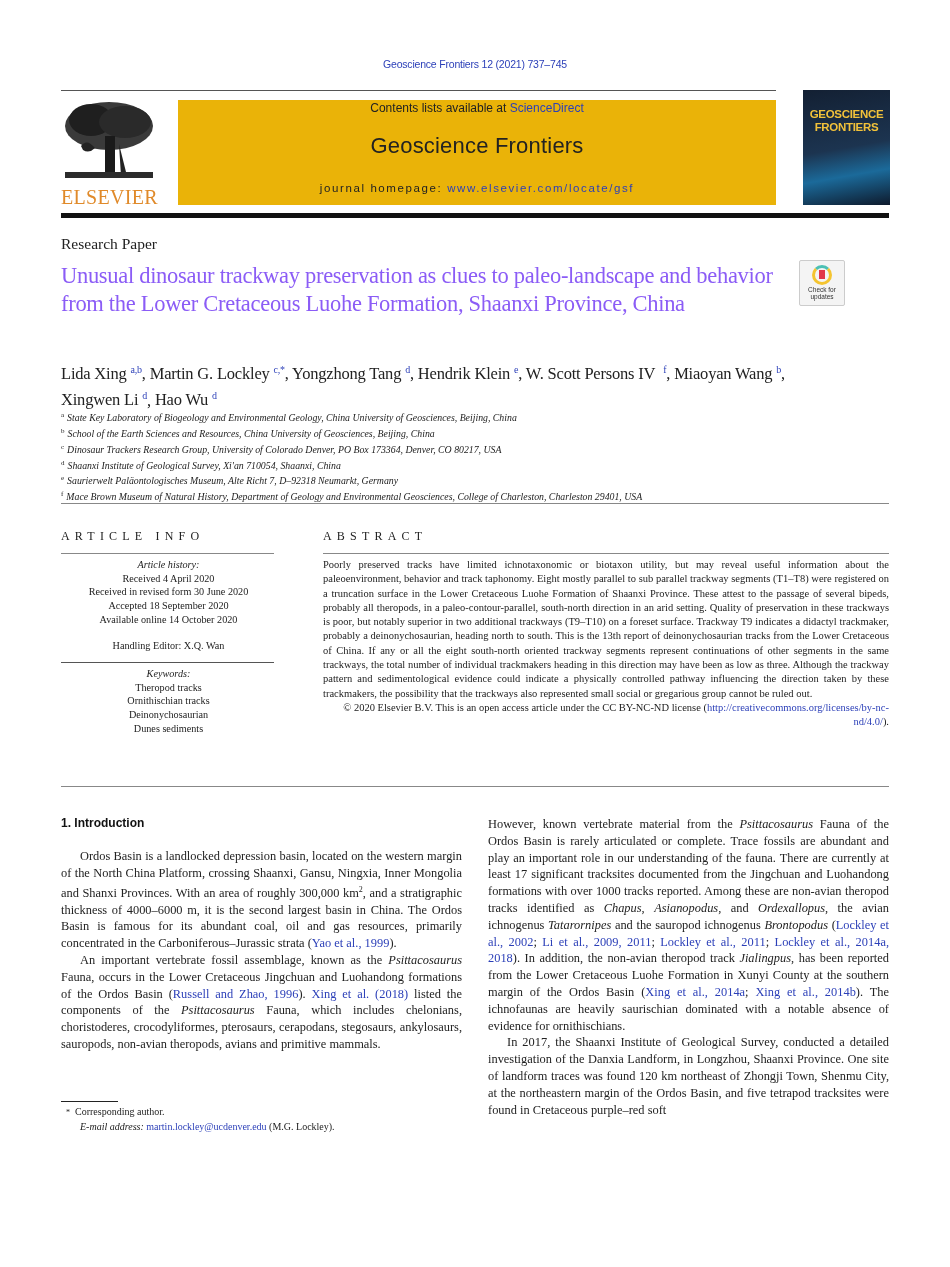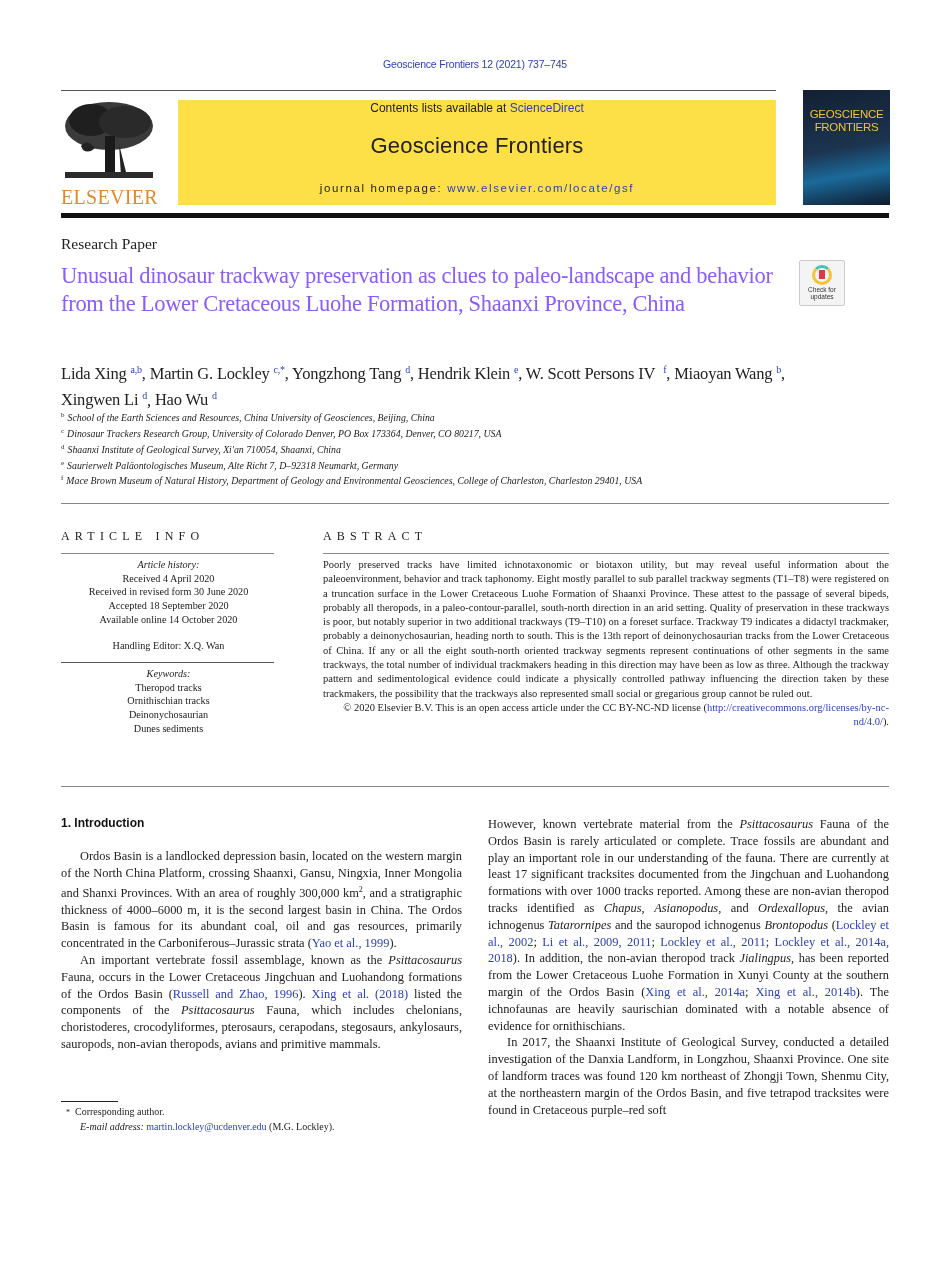--- a/index.html
+++ b/index.html
@@ -5,26 +5,26 @@
   * { box-sizing: border-box; margin: 0; padding: 0; }
   body { width: 950px; height: 1267px; background: #fff; font-family: "Liberation Serif", serif; color: #222; position: relative; overflow: hidden; }
   a, .link { color: #2b3fb8; text-decoration: none; }
   .abs { position: absolute; }
 
   .citation { top: 58px; left: 0; width: 950px; text-align: center; font-family: "Liberation Sans", sans-serif; font-size: 10.5px; color: #2b3fb8; letter-spacing: -0.2px; }
   .hr-top { top: 90px; left: 61px; width: 715px; height: 1px; background: #555; }
   .logo { top: 98px; left: 61px; width: 96px; height: 110px; }
   .logo .tree { width: 96px; height: 84px; }
   .logo .word { font-family: "Liberation Serif", serif; font-size: 20px; color: #e08a2a; text-align: center; line-height: 22px; letter-spacing: 0.3px; }
-  .banner { top: 100px; left: 178px; width: 598px; height: 105px; background: #fde047; text-align: center; font-family: "Liberation Sans", sans-serif; }
+  .banner { top: 100px; left: 178px; width: 598px; height: 105px; background: #eab308; text-align: center; font-family: "Liberation Sans", sans-serif; }
   .banner .contents { margin-top: 1px; font-size: 12px; color: #222; }
   .banner .jname { margin-top: 18px; font-size: 22px; color: #222; letter-spacing: 0.2px; }
   .banner .homepage { margin-top: 23px; font-size: 11.5px; letter-spacing: 1.6px; color: #222; }
   .cover { top: 90px; left: 803px; width: 87px; height: 115px; background: linear-gradient(170deg, #132033 0%, #1c3450 50%, #1b6a9a 72%, #0e1a2c 100%); }
-  .cover .ct { position: absolute; top: 18px; left: 0; width: 87px; text-align: center; font-family: "Liberation Sans", sans-serif; font-weight: normal; font-size: 11.5px; line-height: 13px; color: #f2c23a; letter-spacing: -0.3px; }
+  .cover .ct { position: absolute; top: 18px; left: 0; width: 87px; text-align: center; font-family: "Liberation Sans", sans-serif; font-weight: bold; font-size: 11.5px; line-height: 13px; color: #f2c23a; letter-spacing: -0.3px; }
   .hr-thick { top: 213px; left: 61px; width: 828px; height: 5px; background: #111; }
 
   .paper-type { top: 235px; left: 61px; font-size: 15.5px; color: #222; }
   .title { top: 262px; left: 61px; width: 720px; font-size: 22.5px; line-height: 27.5px; color: #8b5cf6; letter-spacing: -0.3px; }
   .badge { top: 260px; left: 799px; width: 46px; height: 46px; border: 1px solid #ccc; border-radius: 2px; background: #f4f4f4; text-align: center; }
   .badge .ring { width: 20px; height: 20px; border-radius: 50%; border: 3px solid #f4c430; border-top-color: #4bc0b4; margin: 4px auto 1px; position: relative; }
   .badge .ring::after { content: ""; position: absolute; left: 4px; top: 2px; width: 6px; height: 9px; background: #e2374a; }
   .badge .txt { font-family: "Liberation Sans", sans-serif; font-size: 6.5px; line-height: 7px; color: #333; }
   .authors { top: 358px; left: 61px; width: 840px; font-size: 16.5px; line-height: 22px; color: #222; letter-spacing: -0.2px; }
   .authors sup { color: #2b3fb8; font-size: 10px; }
@@ -99,20 +99,21 @@
   <div class="ring"></div>
   <div class="txt">Check for</div>
   <div class="txt">updates</div>
 </div>
 
 <div class="abs authors">
   <span><span>Lida Xing</span> <sup class="link">a,b</sup></span><span>, </span><span><span>Martin G. Lockley</span> <sup class="link">c,*</sup></span><span>, </span><span><span>Yongzhong Tang</span> <sup class="link">d</sup></span><span>, </span><span><span>Hendrik Klein</span> <sup class="link">e</sup></span><span>, </span><span><span>W. Scott Persons IV</span>&nbsp; <sup class="link">f</sup></span><span>, </span><span><span>Miaoyan Wang</span> <sup class="link">b</sup></span><span>,</span><br><span><span>Xingwen Li</span> <sup class="link">d</sup></span><span>, </span><span><span>Hao Wu</span> <sup class="link">d</sup></span>
 </div>
 
 <div class="abs affils">
+  <div><sup>a</sup><span>State Key Laboratory of Biogeology and Environmental Geology, China University of Geosciences, Beijing, China</span></div>
   <div><sup>b</sup><span>School of the Earth Sciences and Resources, China University of Geosciences, Beijing, China</span></div>
   <div><sup>c</sup><span>Dinosaur Trackers Research Group, University of Colorado Denver, PO Box 173364, Denver, CO 80217, USA</span></div>
   <div><sup>d</sup><span>Shaanxi Institute of Geological Survey, Xi'an 710054, Shaanxi, China</span></div>
   <div><sup>e</sup><span>Saurierwelt Paläontologisches Museum, Alte Richt 7, D–92318 Neumarkt, Germany</span></div>
   <div><sup>f</sup><span>Mace Brown Museum of Natural History, Department of Geology and Environmental Geosciences, College of Charleston, Charleston 29401, USA</span></div>
 </div>
 <div class="abs hr-affil"></div>
 
 <div class="abs sec-head ai-head">ARTICLE INFO</div>
 <div class="abs hr-ai1"></div>

